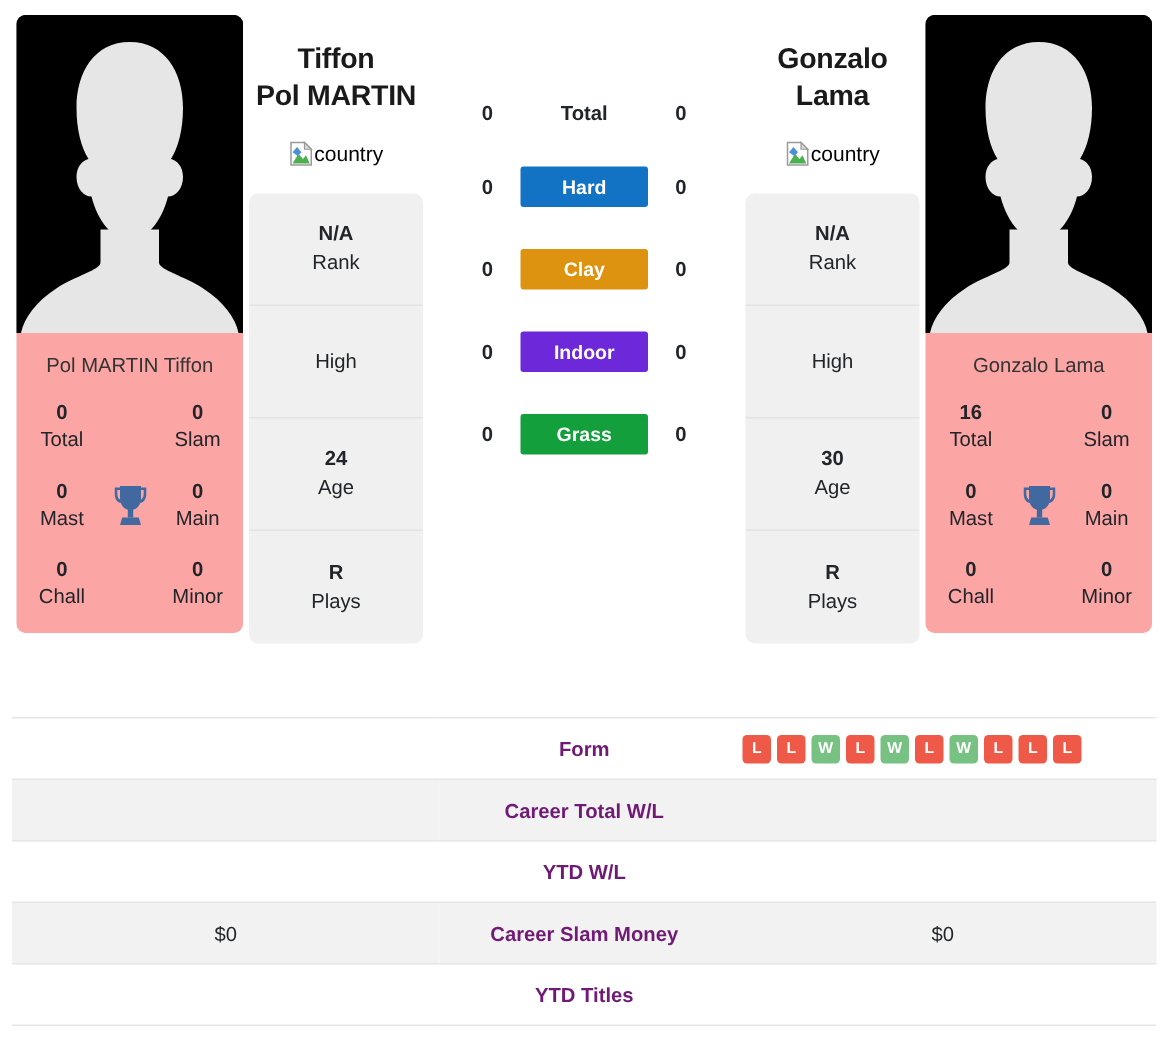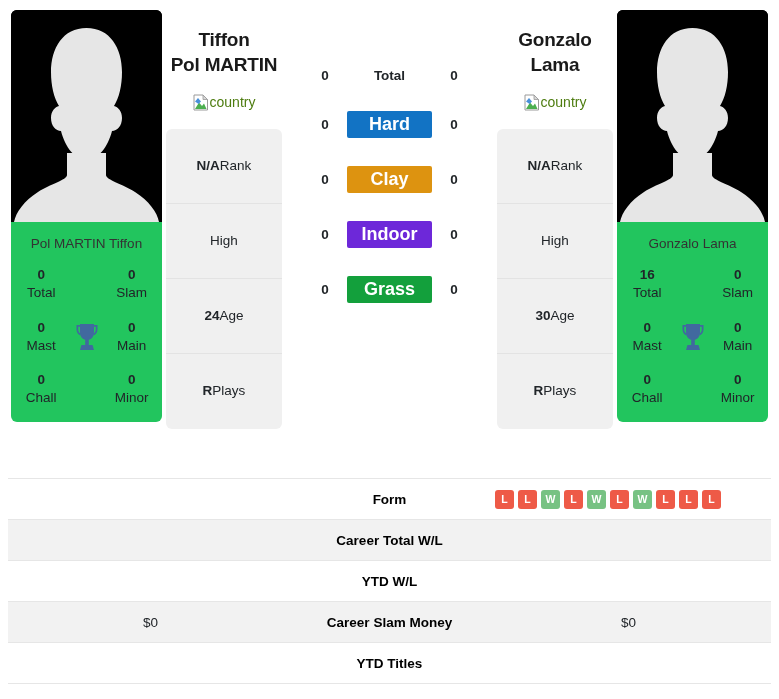--- a/index.html
+++ b/index.html
@@ -37,21 +37,21 @@
   }
   .silhouette {
     position: absolute;
     left: 0; right: 0; bottom: 0;
     height: 100%;
   }
 
   .stats-card {
     width: 151px;
     margin: 0 auto;
-    background: #22c55e;
+    background: #fca5a5;
     border-radius: 0 0 6px 6px;
     padding: 8px 6px 14px 6px;
   }
   .stats-name {
     text-align: center;
     font-size: 13.5px;
     color: #333;
     padding: 6px 2px 14px 2px;
     line-height: 1.2;
   }
@@ -105,40 +105,40 @@
     margin-top: 14px;
     height: 22px;
     display: flex;
     align-items: center;
     justify-content: center;
   }
   .broken-img {
     display: inline-flex;
     align-items: center;
     font-size: 14px;
-    color: #4d7c0f;
+    color: #000000;
   }
   .broken-glyph {
     width: 16px; height: 17px;
     margin-right: 1px;
     position: relative;
     display: inline-block;
   }
 
   .info-card {
     margin-top: 16px;
     width: 116px;
     background: #f0f0f0;
     border-radius: 6px;
     overflow: hidden;
   }
   .info-row {
     height: 75px;
     display: flex;
-    flex-direction: row;
+    flex-direction: column;
     align-items: center;
     justify-content: center;
     border-bottom: 1px solid #e3e3e3;
   }
   .info-row:last-child { border-bottom: none; }
   .info-val {
     font-size: 13.5px;
     font-weight: bold;
     color: #212529;
     line-height: 1.4;
@@ -173,21 +173,21 @@
     font-size: 13.5px;
     font-weight: bold;
     color: #212529;
   }
   .surf-badge {
     width: 85px;
     height: 27px;
     display: flex;
     align-items: center;
     justify-content: center;
-    font-size: 18px;
+    font-size: 13px;
     font-weight: bold;
     color: #ffffff;
     border-radius: 2px;
   }
   .surf-label-plain {
     width: 85px;
     text-align: center;
     font-size: 13.5px;
     font-weight: bold;
     color: #212529;
@@ -203,21 +203,21 @@
   .cmp-table tr { height: 41px; }
   .cmp-table tr.shaded { background: #f2f2f2; }
   .cmp-table tr.plain { background: #ffffff; }
   .cmp-table td {
     border-top: 1px solid #e6e6e6;
     border-bottom: 1px solid #e6e6e6;
     font-size: 13.5px;
     vertical-align: middle;
   }
   .col-side { width: 285px; text-align: center; color: #212529; }
-  .col-mid { width: 193px; text-align: center; font-weight: bold; color: #000000; }
+  .col-mid { width: 193px; text-align: center; font-weight: bold; color: #701a75; }
 
   .form-badges {
     display: flex;
     gap: 4px;
     justify-content: flex-start;
     padding-left: 9px;
   }
   .form-badge {
     width: 19px;
     height: 19px;

